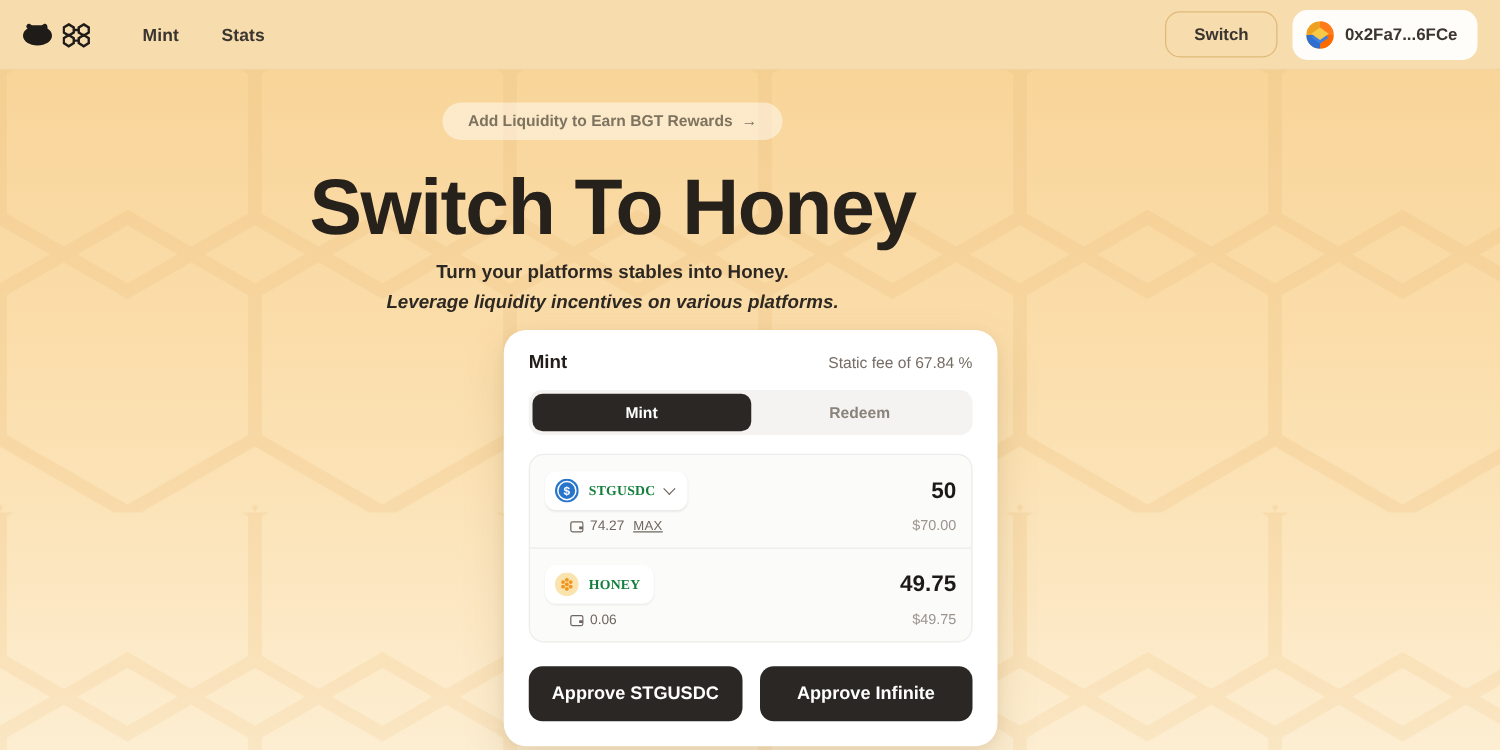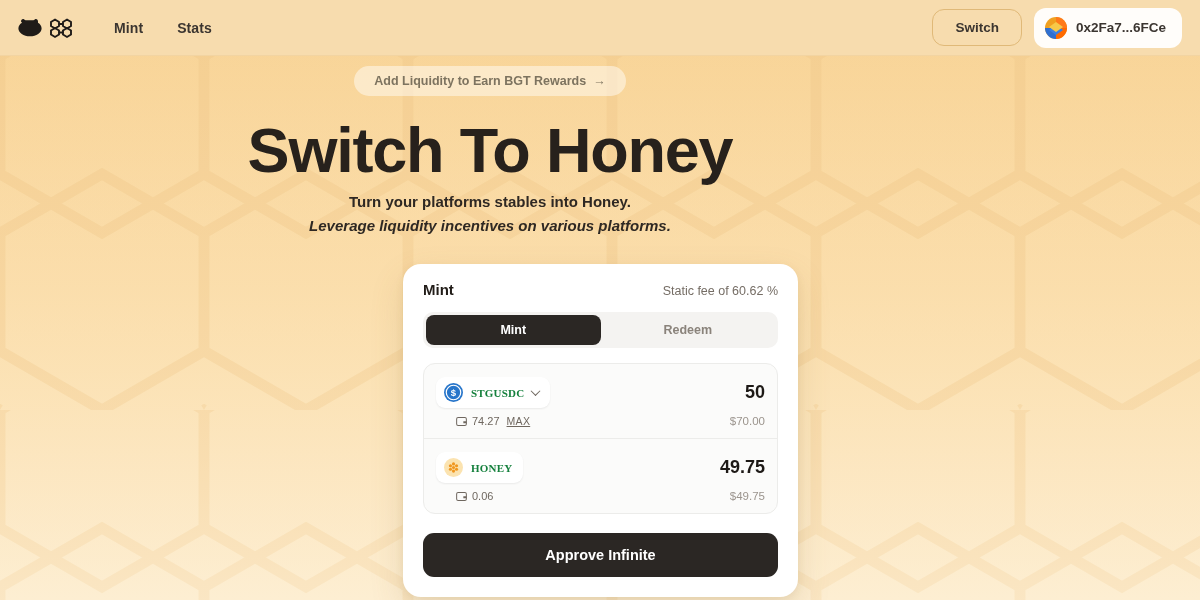--- a/index.html
+++ b/index.html
@@ -115,21 +115,21 @@
   }
   #wallet-addr {
     font-size: 13.5px;
     font-weight: 600;
     color: #3b3530;
   }
 
   
   #hero {
     position: absolute;
-    left: 0; top: 40px;
+    left: 0; top: 56px;
     width: 980px;
     z-index: 5;
     text-align: center;
   }
   #promo-pill {
     display: inline-flex;
     align-items: center;
     gap: 7px;
     margin-top: 26px;
     background: rgba(255,252,244,.52);
@@ -384,21 +384,21 @@
   </div>
   <h1 id="hero-title">Switch To Honey</h1>
   <div class="hero-sub">Turn your platforms stables into Honey.</div>
   <div class="hero-sub second">Leverage liquidity incentives on various platforms.</div>
 </div>
 
 <div id="mint-card">
 
   <div class="card-top">
     <div id="card-title">Mint</div>
-    <div id="static-fee">Static fee of 60.62 %</div>
+    <div id="static-fee">Static fee of 67.84 %</div>
   </div>
 
   <div id="tabs">
     <div class="tab active">Mint</div>
     <div class="tab">Redeem</div>
   </div>
 
   <div id="swap-box">
 
     <div class="token-row">
@@ -454,16 +454,17 @@
           </svg>
           <span class="bal-val">0.06</span>
         </div>
         <span class="usd-val">$49.75</span>
       </div>
     </div>
 
   </div>
 
   <div id="actions">
+    <button class="action-btn">Approve STGUSDC</button>
     <button class="action-btn">Approve Infinite</button>
   </div>
 
 </div>
 
 </body></html>

